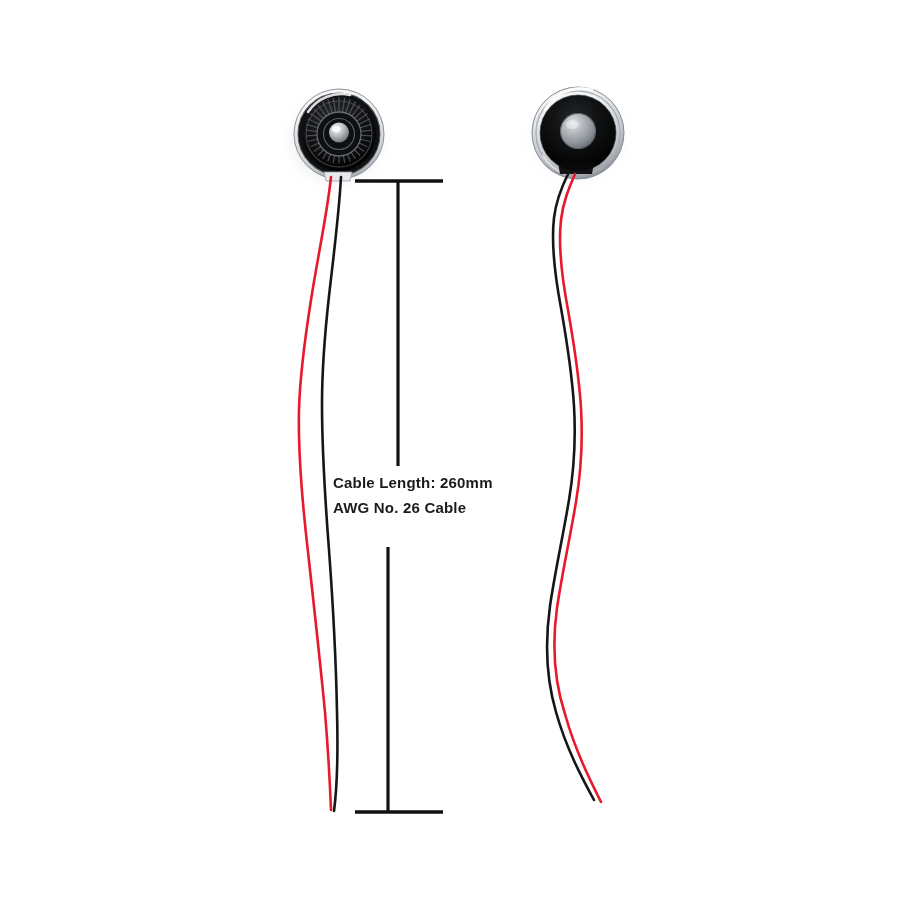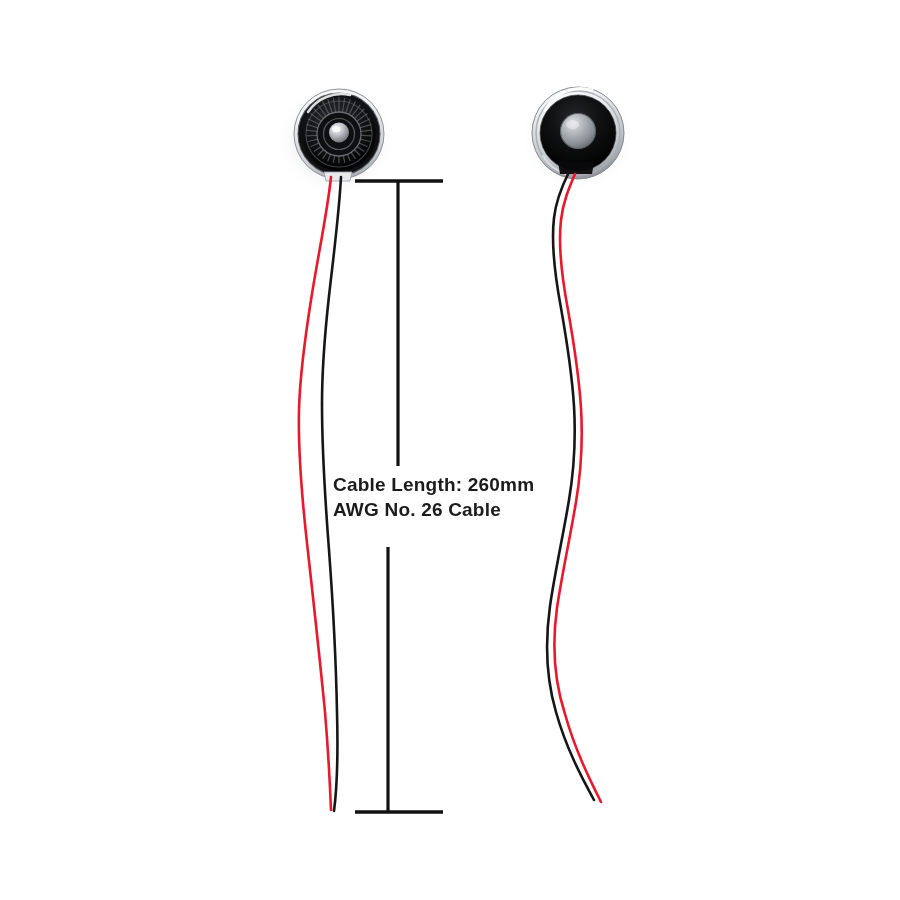--- a/index.html
+++ b/index.html
@@ -21,21 +21,21 @@
   #artboard {
     position: absolute;
     inset: 0;
     width: 900px;
     height: 900px;
   }
   .annot-text {
     position: absolute;
     font-family: "Liberation Sans", sans-serif;
     font-weight: bold;
-    font-size: 19px;
+    font-size: 15px;
     letter-spacing: 0.2px;
     color: #1b1b1b;
     white-space: nowrap;
     user-select: none;
   }
   #cable-length-label { left: 333px; top: 474px; }
   #awg-label { left: 333px; top: 499px; }
 </style>
 </head>
 <body>

